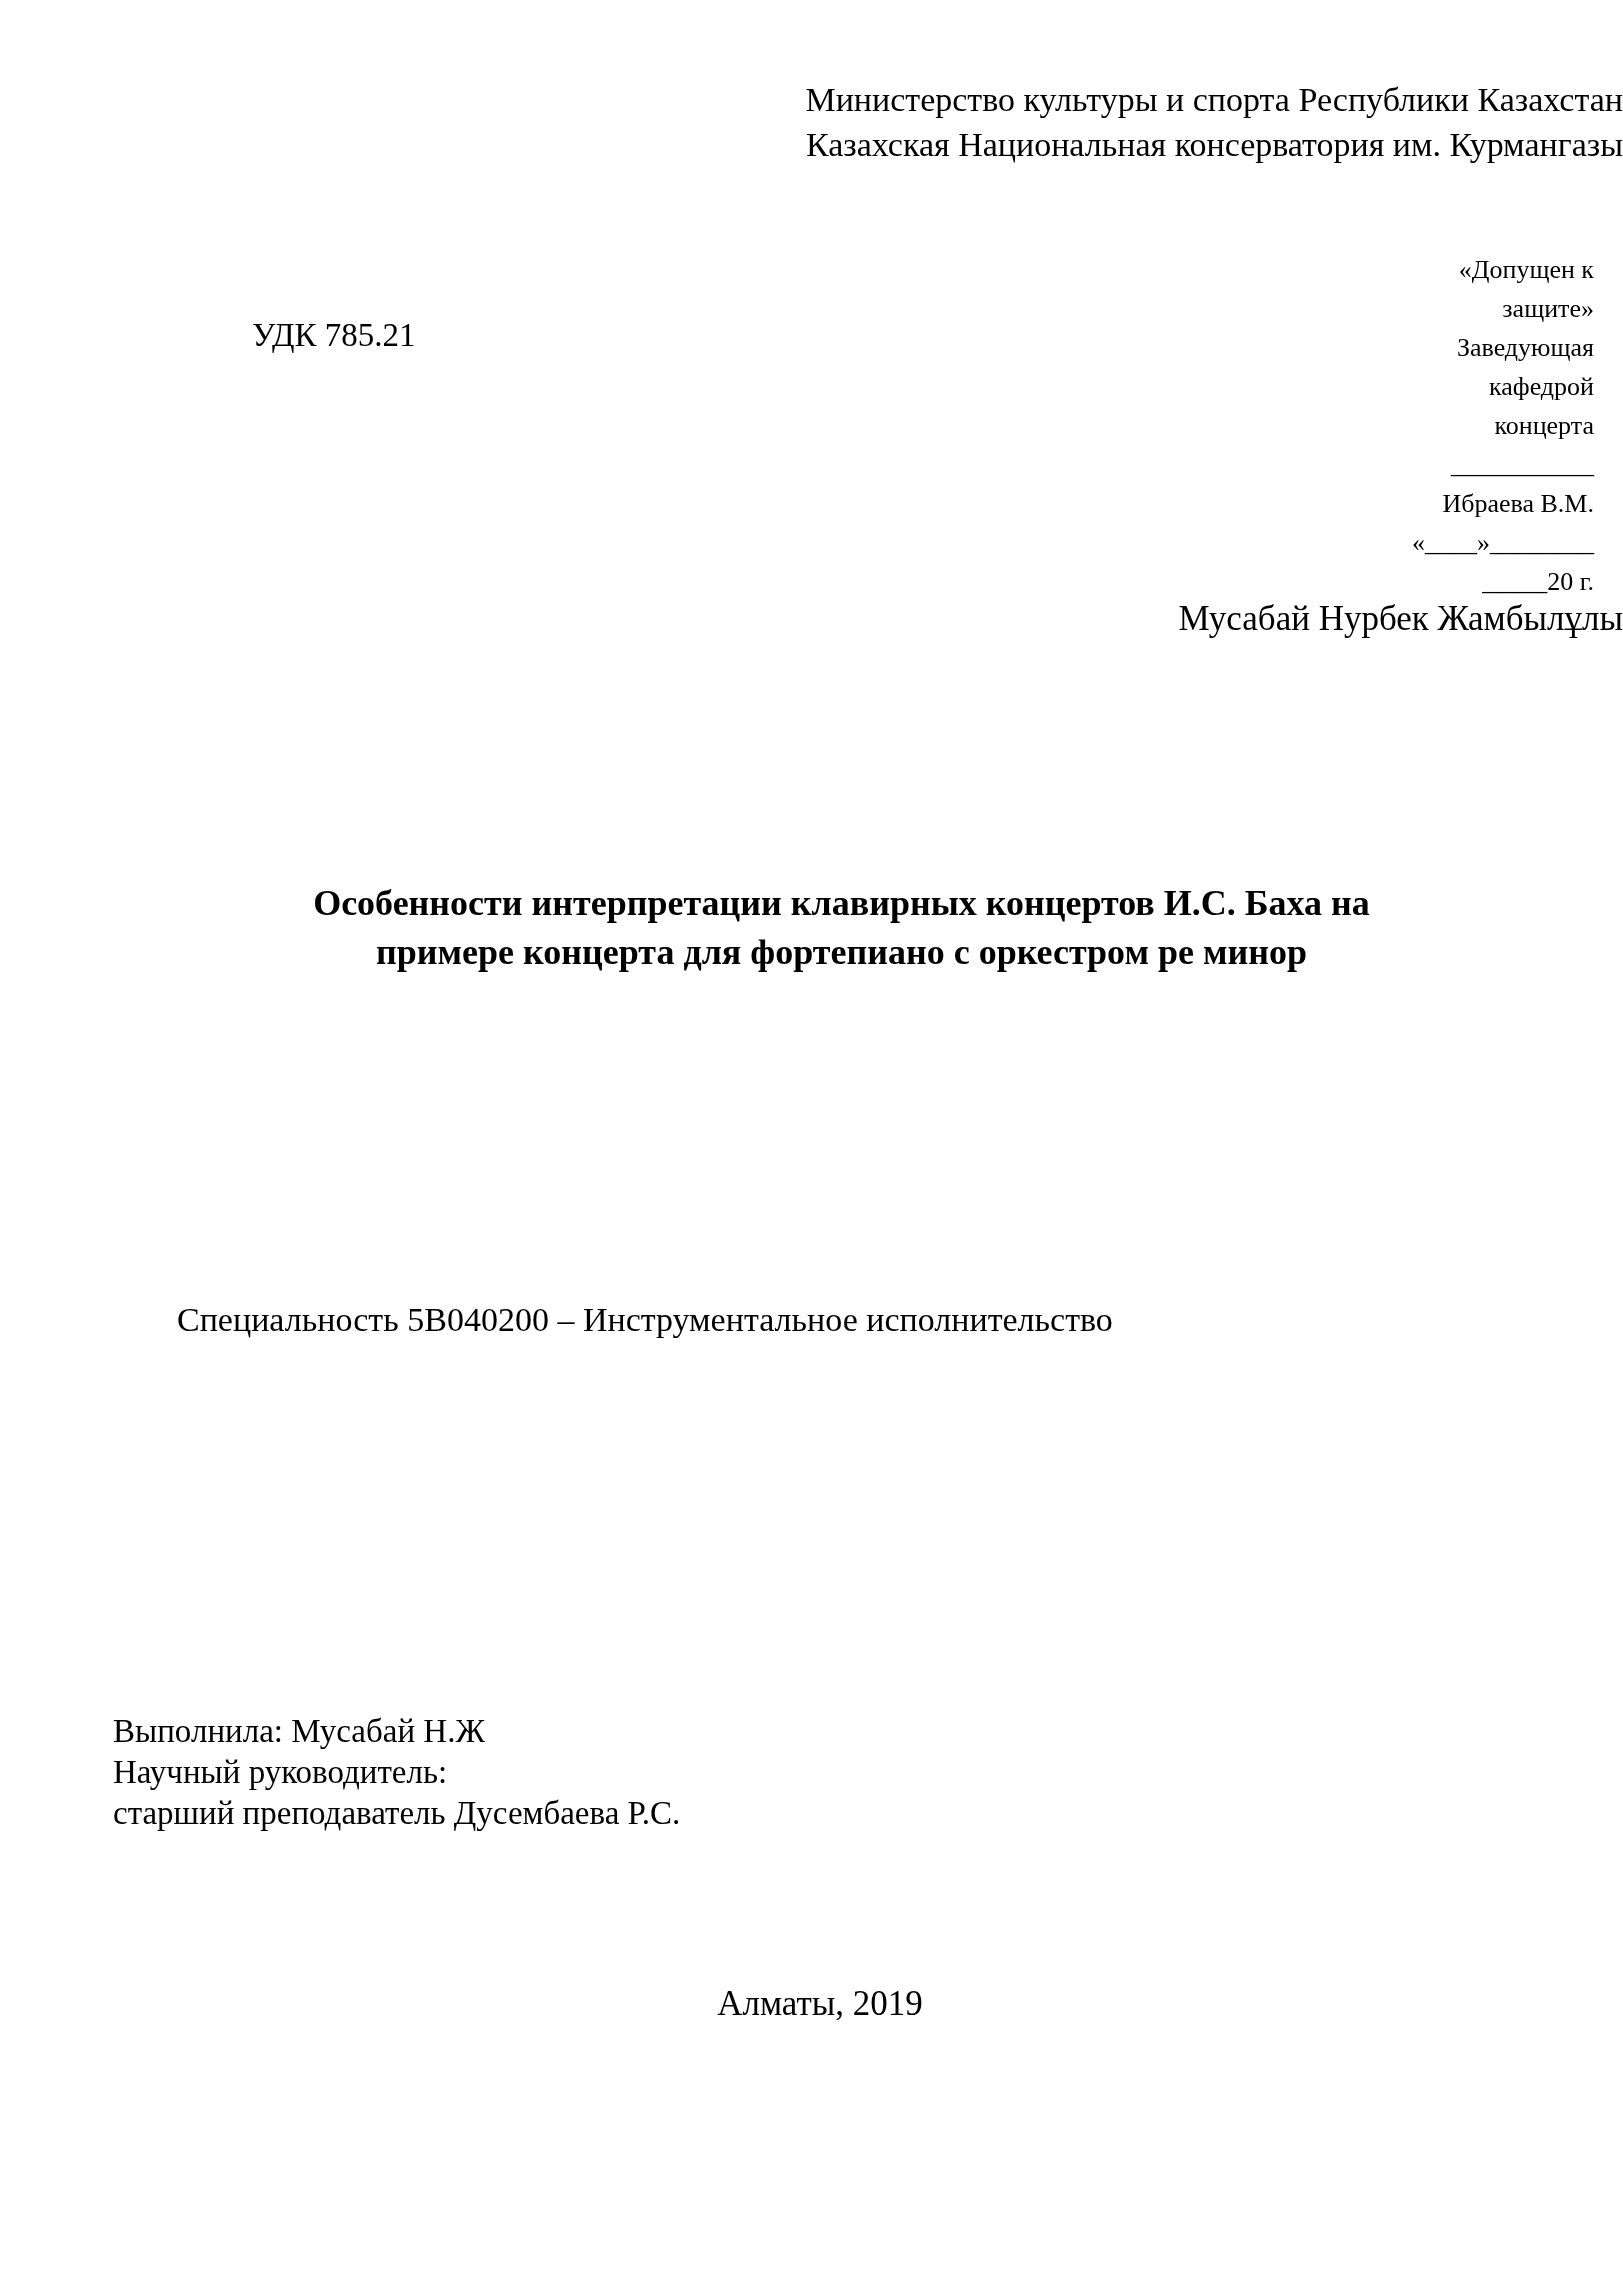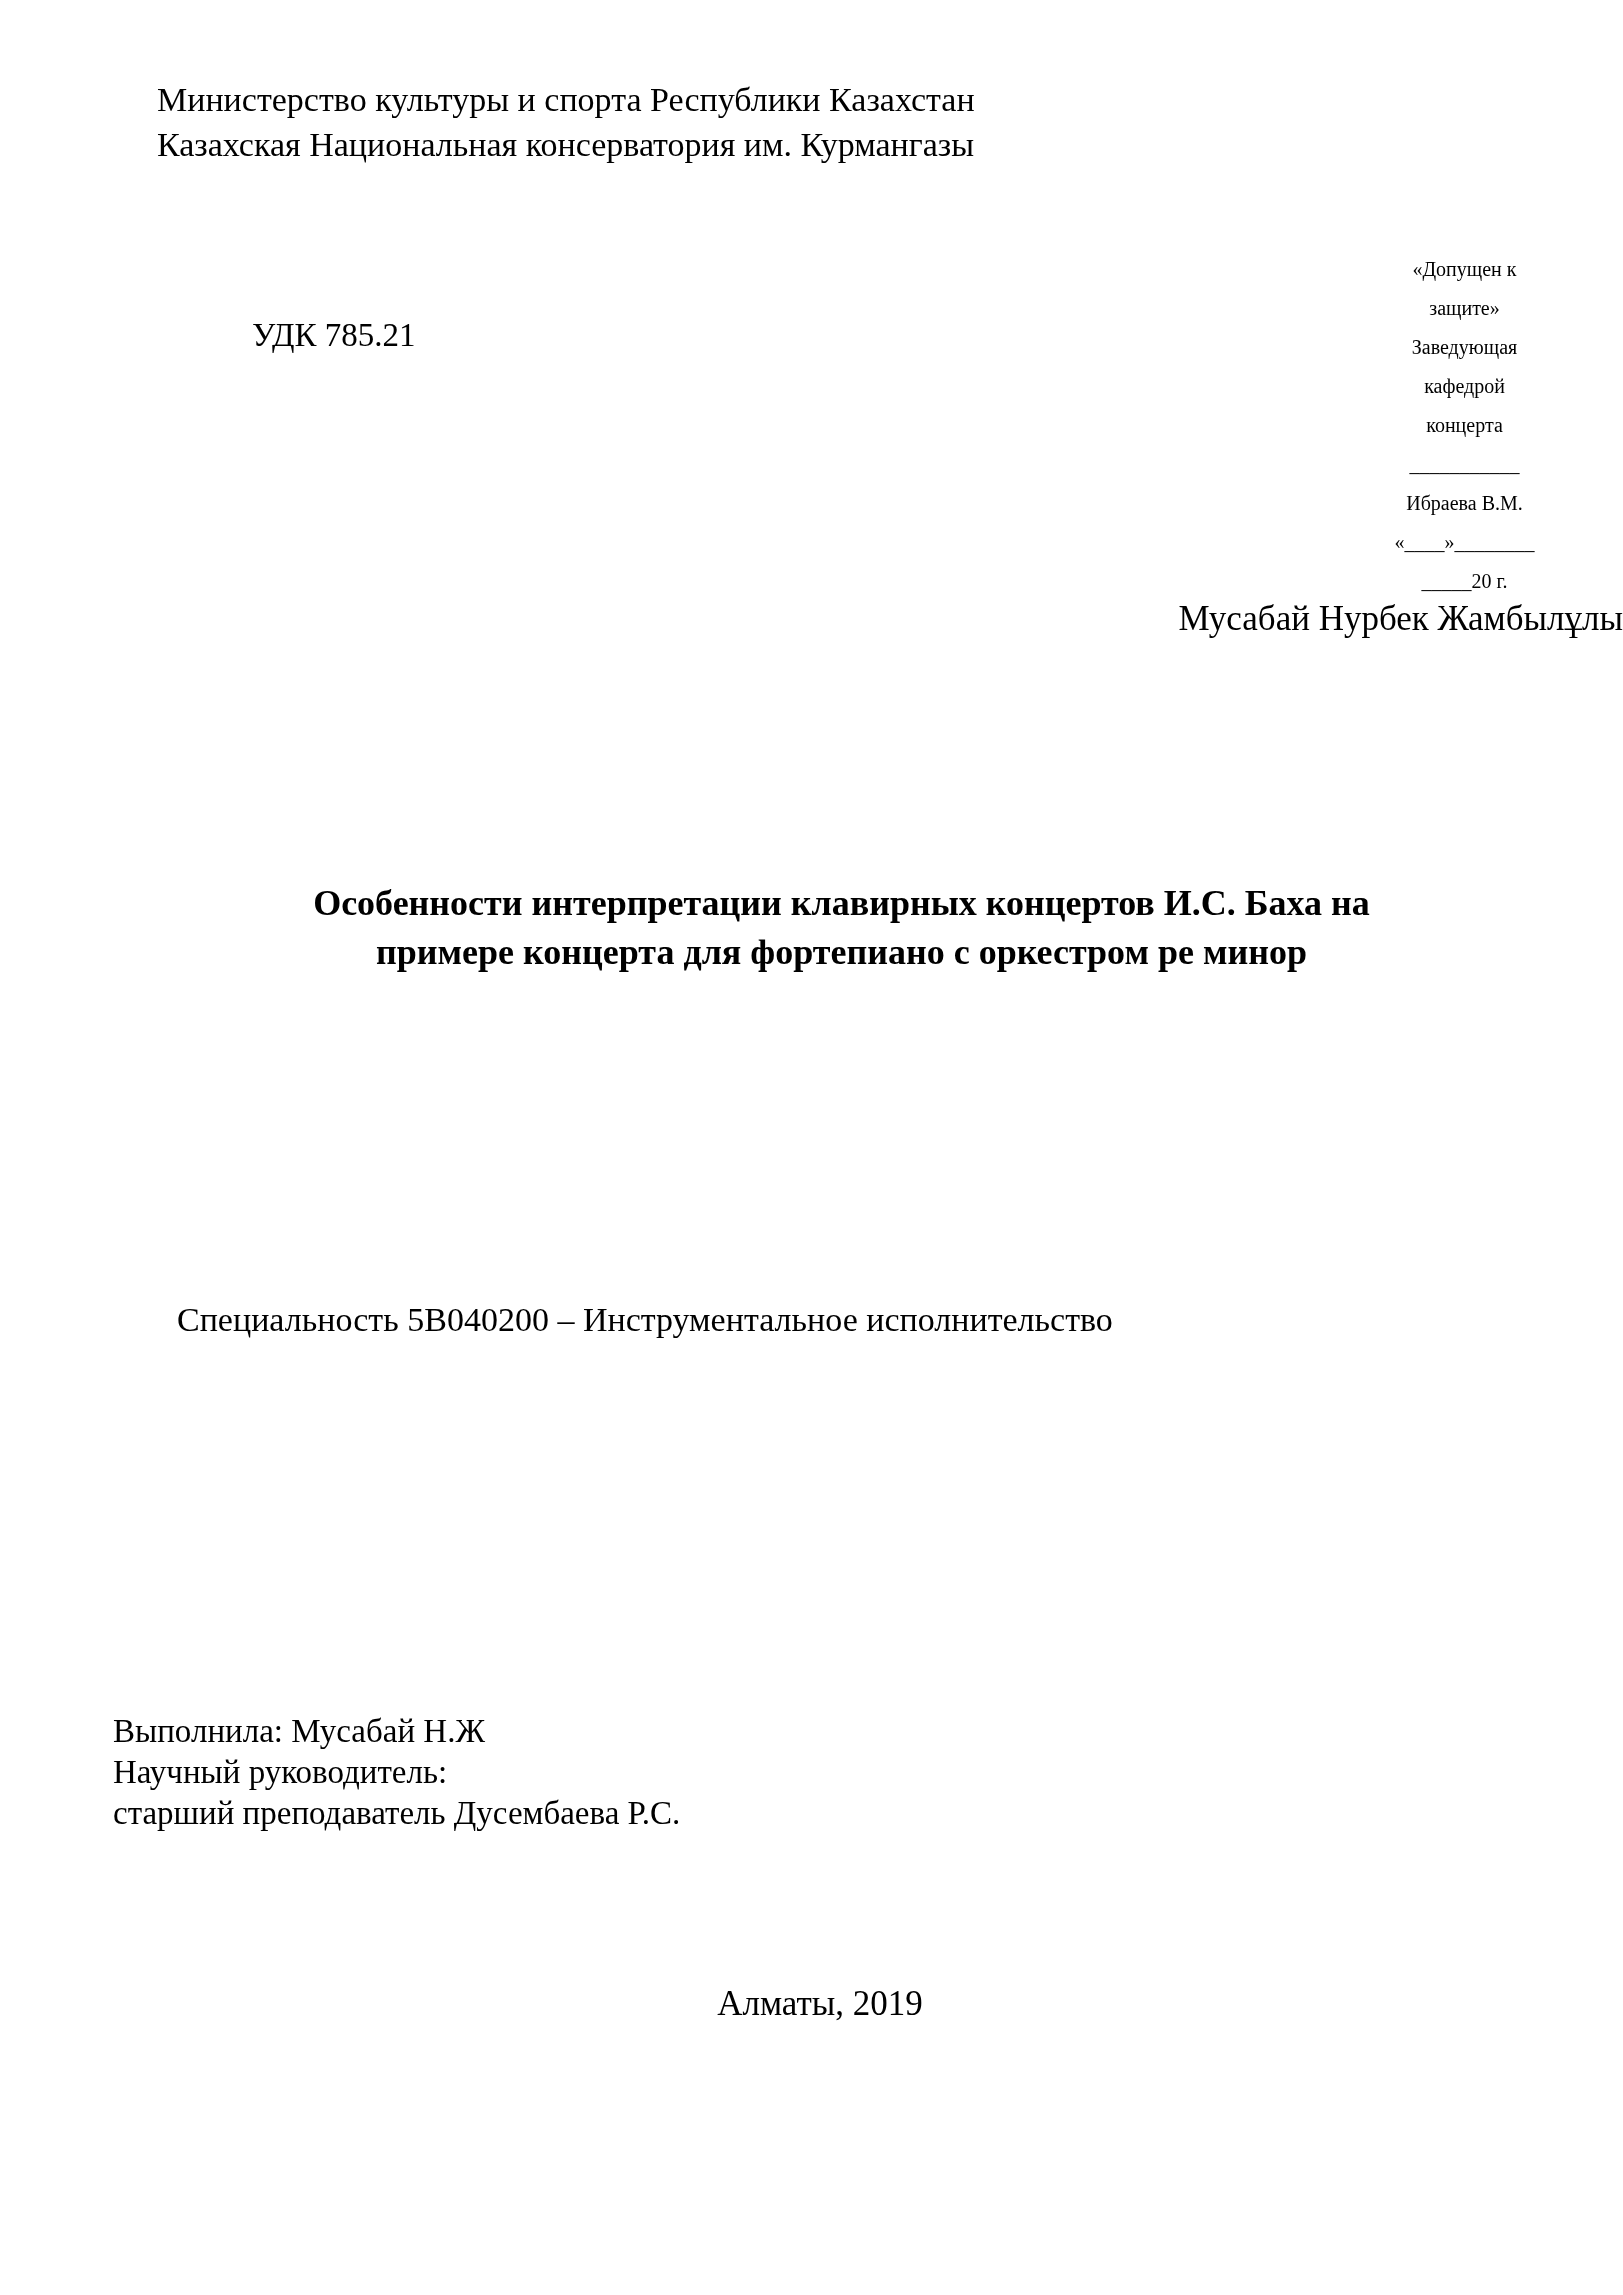--- a/index.html
+++ b/index.html
@@ -17,41 +17,41 @@
     overflow: hidden;
   }
   .abs { position: absolute; }
 
   .header-block {
     top: 77px;
     left: 0;
     width: 100%;
     padding-left: 157px;
     box-sizing: border-box;
-    text-align: left;
+    text-align: right;
     font-size: 34px;
     line-height: 45px;
     white-space: nowrap;
   }
 
   .udc {
     top: 316px;
     left: 252px;
     font-size: 33px;
     line-height: 39px;
     white-space: nowrap;
   }
 
   .approval-block {
     top: 250px;
     left: 1335px;
     width: 259px;
-    font-size: 20px;
+    font-size: 26px;
     line-height: 39px;
-    text-align: center;
+    text-align: right;
   }
   .approval-line { white-space: nowrap; }
 
   .author-name {
     top: 597px;
     left: 0;
     width: 100%;
     padding-left: 110px;
     box-sizing: border-box;
     text-align: right;

